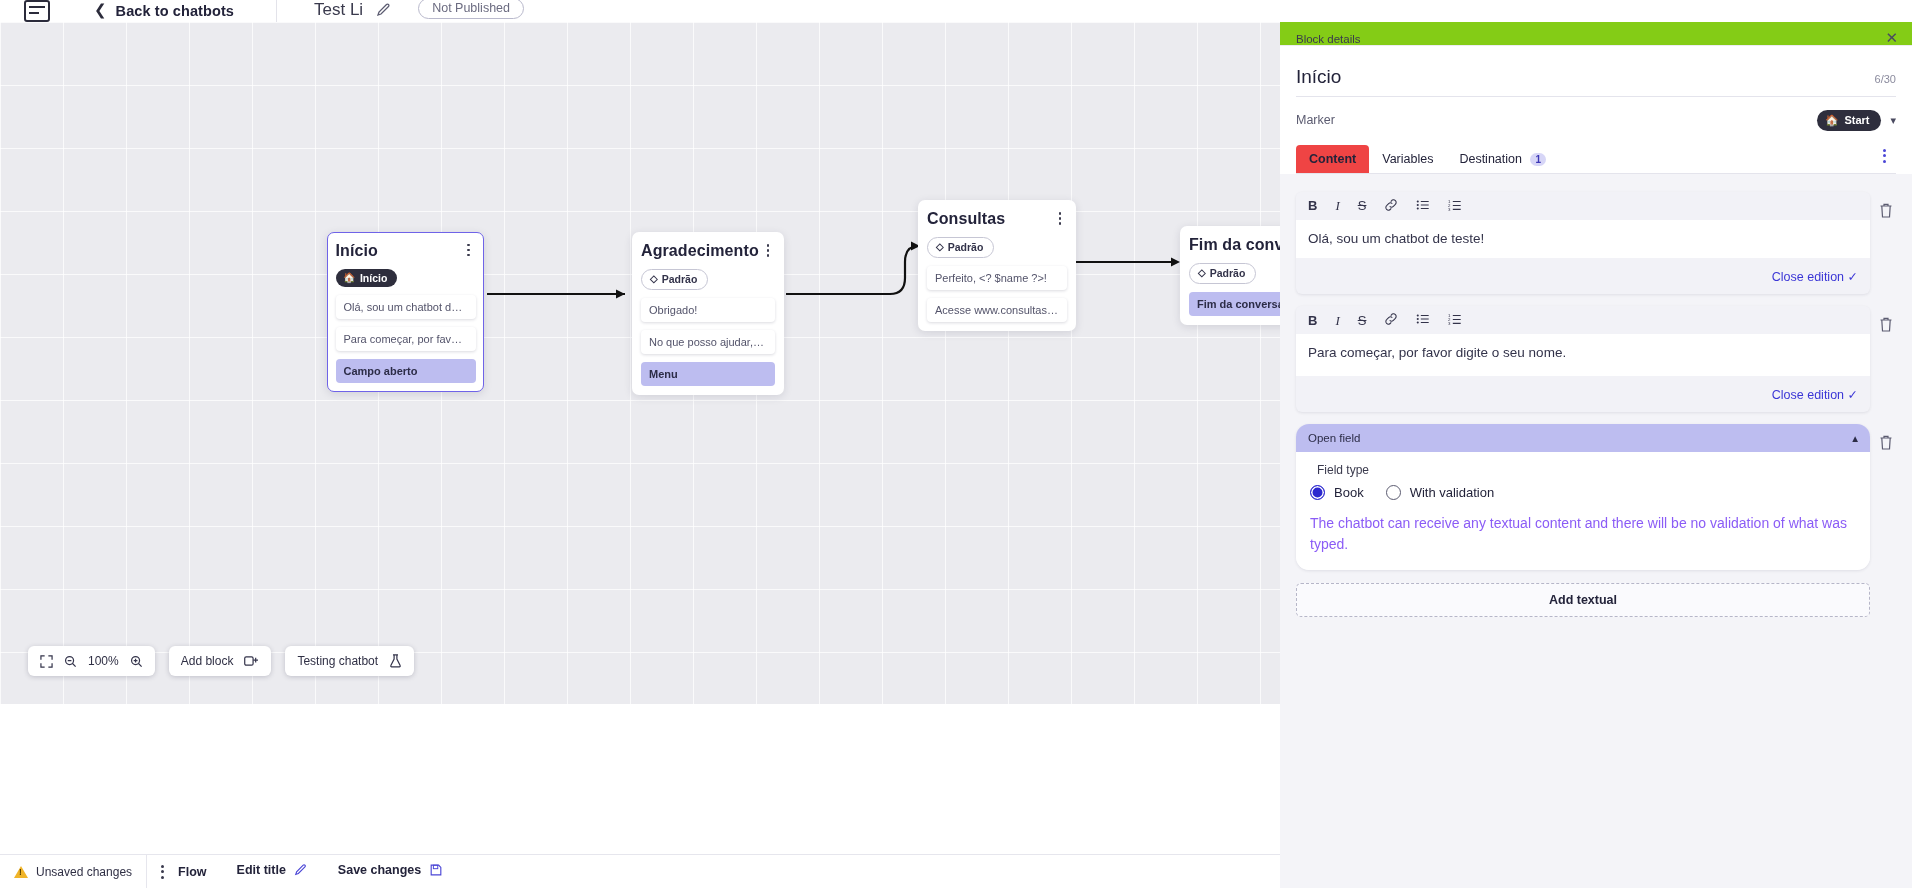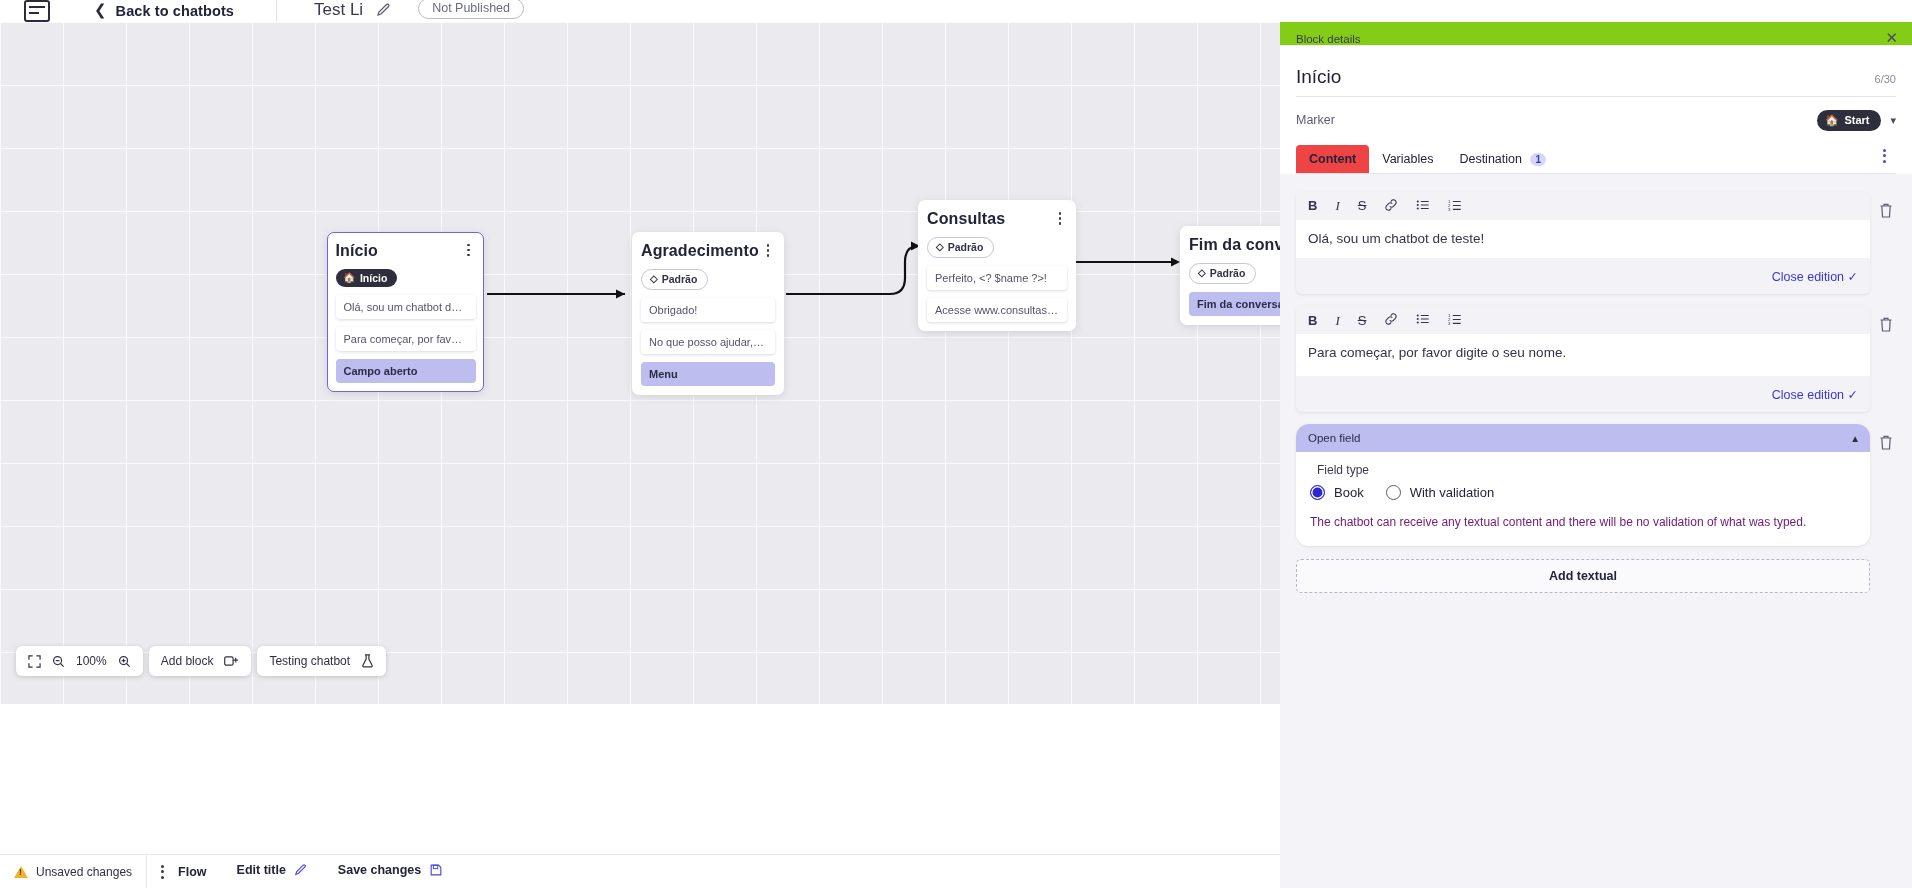--- a/index.html
+++ b/index.html
@@ -90,21 +90,21 @@
   .msg {
     margin-top: 8px; background: #ffffff; border-radius: 4px;
     box-shadow: 0 1px 3px rgba(40,40,70,.17);
     font-size: 11px; color: #53536a; padding: 6px 8px;
     white-space: nowrap; overflow: hidden; text-overflow: ellipsis;
   }
   .msg.hi { background: #bdbdf0; color: #2c2c47; font-weight: 700; box-shadow: none; }
 
   
   .bottom-tools {
-    position: absolute; left: 16px; bottom: 28px; display: flex; gap: 6px; z-index: 20;
+    position: absolute; left: 28px; bottom: 28px; display: flex; gap: 14px; z-index: 20;
   }
   .tool-pill {
     background: #ffffff; border-radius: 6px; height: 30px;
     box-shadow: 0 1px 5px rgba(40,40,70,.22);
     display: flex; align-items: center; padding: 0 12px; gap: 11px;
     font-size: 12px; color: #2f2f44;
   }
   .tool-pill .gi { color: #33334a; display: flex; align-items: center; }
 
   
@@ -194,21 +194,21 @@
     background: #bdbdf0; padding: 7px 12px; display: flex; align-items: center; justify-content: space-between;
     font-size: 11.5px; color: #2c2c47;
   }
   .of-body { background: #ffffff; padding: 11px 14px 15px 14px; }
   .field-type-label { font-size: 12px; color: #3a3a4d; margin-left: 7px; }
   .radios { display: flex; align-items: center; gap: 22px; margin-top: 8px; }
   .radio { display: flex; align-items: center; gap: 9px; cursor: pointer; }
   .rdot { width: 15px; height: 15px; border-radius: 50%; border: 1.5px solid #5b5b70; background: #fff; }
   .rdot.on { background: #2b27cf; border-color: #2b27cf; box-shadow: inset 0 0 0 1.5px #fff; }
   .radio-lbl { font-size: 13px; color: #23233a; }
-  .of-desc { margin-top: 13px; font-size: 12px; color: #701a75; line-height: 1.5; }
+  .of-desc { margin-top: 13px; font-size: 14px; color: #8b5cf6; line-height: 1.5; }
 
   .add-content {
     margin-top: 13px; border: 1px dashed #b6b6c8; border-radius: 5px; background: #fafaFD;
     height: 34px; display: flex; align-items: center; justify-content: center;
     font-size: 12.5px; color: #23233a; font-weight: 600; cursor: pointer;
   }
 </style>
 </head>
 <body>
 

